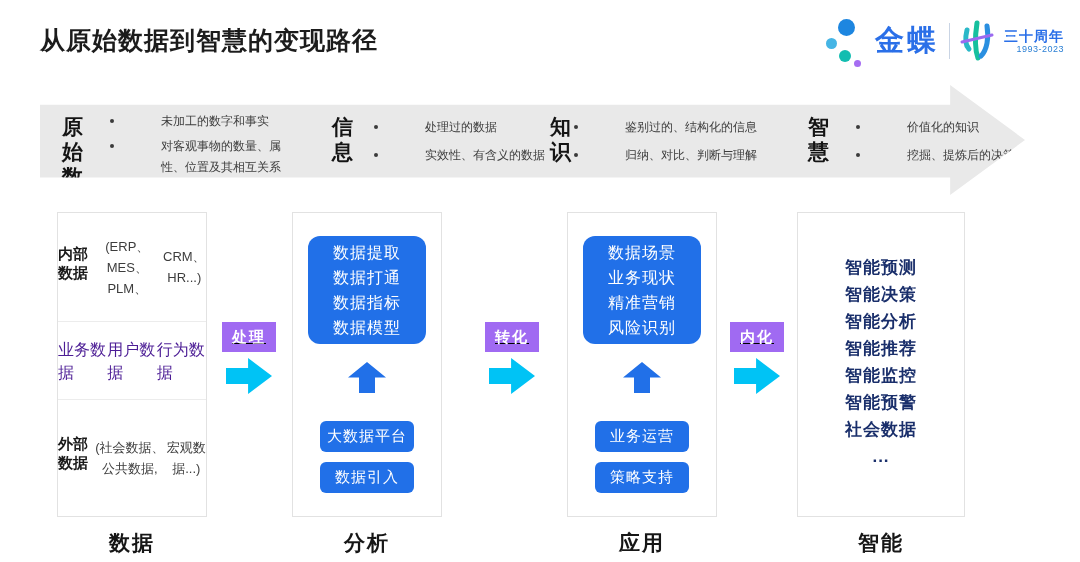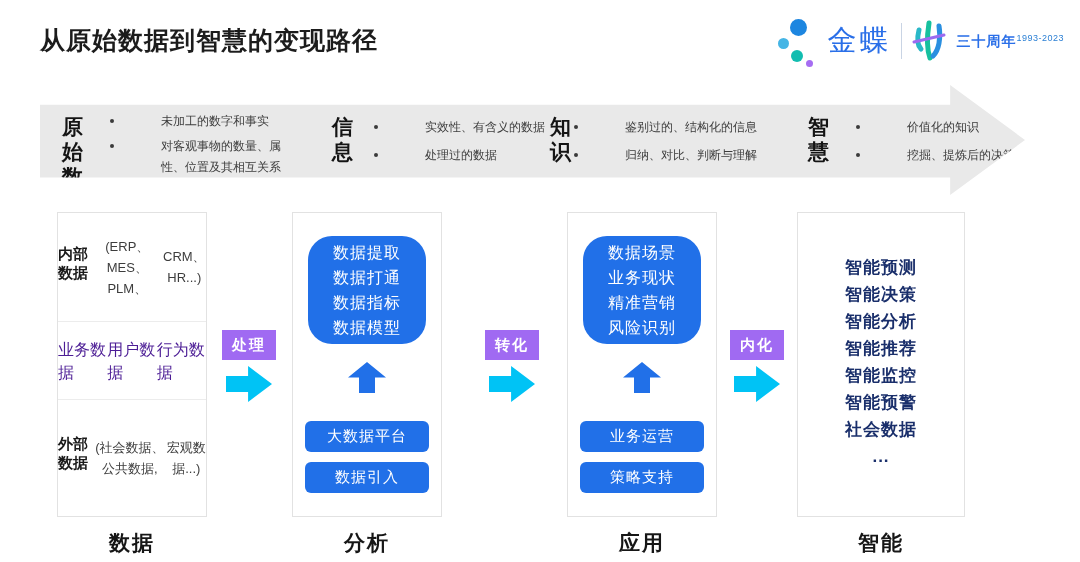--- a/index.html
+++ b/index.html
@@ -10,23 +10,23 @@
   
   .page-title { position:absolute; left:40px; top:24px; font-size:25px; font-weight:bold;
                 color:#1c1c1c; letter-spacing:1px; }
   .logo { position:absolute; right:16px; top:14px; display:flex; align-items:center; gap:10px; }
   .dots { position:relative; width:42px; height:54px; }
   .dot { position:absolute; border-radius:50%; }
   .dot-blue   { width:17px; height:17px; left:15px; top:5px;  background:#1d86e0; }
   .dot-cyan   { width:11px; height:11px; left:3px;  top:24px; background:#45b5e5; }
   .dot-teal   { width:12px; height:12px; left:16px; top:36px; background:#12bdb0; }
   .dot-purple { width:7px;  height:7px;  left:31px; top:46px; background:#a66df2; }
-  .brand { font-size:29px; font-weight:normal; color:#2a6fe8; letter-spacing:3px; }
+  .brand { font-size:29px; font-weight:bold; color:#2a6fe8; letter-spacing:3px; }
   .logo-divider { width:1px; height:36px; background:#c9d4e4; }
-  .anniv { display:flex; flex-direction:row; line-height:1.15; }
+  .anniv { display:flex; flex-direction:column; line-height:1.15; }
   .anniv-label { font-size:14px; font-weight:bold; color:#2a6fe8; letter-spacing:1px; }
   .anniv-years { font-size:9px; color:#2a7fd4; letter-spacing:0.5px;text-align:right; }
 
   
   .banner { position:absolute; left:40px; top:85px; width:985px; height:110px; background:#e9e9e9;
             clip-path:polygon(0 18%, 92.4% 18%, 92.4% 0, 100% 50%, 92.4% 100%, 92.4% 84%, 0 84%); }
   .stage { position:absolute; top:0; height:110px; }
   .stage-title { position:absolute; top:29px; font-size:21px; font-weight:bold; color:#141414;
                  line-height:25px; text-align:center; }
   .stage-points { position:absolute; list-style:none; }
@@ -49,37 +49,37 @@
   .col1 .sec { display:flex; flex-direction:row; align-items:center; justify-content:center; }
   .sec1 { height:109px; border-bottom:1px solid #ececec; }
   .sec2 { height:78px;  border-bottom:1px solid #ececec; }
   .sec3 { height:115px; }
   .g-title { font-size:15px; font-weight:bold; color:#1a1a1a; margin-bottom:7px; }
   .g-line  { font-size:13px; color:#3d3d3d; line-height:21px; text-align:center; }
   .g-item  { font-size:16px; color:#4c1d95; line-height:23px; }
 
   .col2 { left:292px; } .col3 { left:567px;text-align:right; }
   .col2 .col-box, .col3 .col-box { display:flex; flex-direction:column; align-items:center; }
-  .big-box { margin-top:23px; width:118px; height:108px; background:#2170e8; border-radius:24px;
+  .big-box { margin-top:23px; width:118px; height:108px; background:#2170e8; border-radius:12px;
              display:flex; flex-direction:column; align-items:center; justify-content:center; }
   .big-line { color:#fff; font-size:16px; font-weight:500; line-height:25px; letter-spacing:1px; }
   .up-arrow { margin-top:18px; width:38px; height:31px; background:#2170e8;
               clip-path:polygon(50% 0, 100% 50%, 71% 50%, 71% 100%, 29% 100%, 29% 50%, 0 50%); }
-  .pill-btn { width:124px; height:31px; background:#2170e8; border-radius:6px; color:#fff;
+  .pill-btn { width:94px; height:31px; background:#2170e8; border-radius:6px; color:#fff;
               font-size:15px; display:flex; align-items:center; justify-content:center;
               letter-spacing:1px; }
   .pill-btn.b1 { margin-top:28px; } .pill-btn.b2 { margin-top:10px; }
 
   .col4 { left:797px; }
   .col4 .col-box { width:168px; display:flex; flex-direction:column; align-items:center;
                    padding-top:46px; gap:10px; }
   .smart-item { font-size:17px; font-weight:bold; color:#1a2f6b; line-height:17px; letter-spacing:1px; }
 
   
-  .connector { position:absolute; top:330px; width:54px; }
+  .connector { position:absolute; top:322px; width:54px;text-decoration:underline; }
   .conn1 { left:222px; } .conn2 { left:485px; } .conn3 { left:730px; }
   .conn-badge { width:54px; height:30px; background:#a06af2; color:#fff; font-size:15px;
                 font-weight:bold; display:flex; align-items:center; justify-content:center;
                 letter-spacing:2px; }
   .conn-arrow { margin:6px 0 0 4px; width:46px; height:36px; background:#00c3f5;
                 clip-path:polygon(0 28%, 48% 28%, 48% 0, 100% 50%, 48% 100%, 48% 72%, 0 72%); }
 </style>
 </head>
 <body>
 
@@ -126,25 +126,25 @@
       </ul>
     </div>
     <div class="stage st2">
       <div class="stage-title">
         <div>信</div>
         <div>息</div>
       </div>
       <ul class="stage-points">
         <li>
             <span class="bullet-dot"></span>
+            <span class="point-text">处理过的数据</span>
+          </li>
+        <li>
+            <span class="bullet-dot"></span>
             <span class="point-text">实效性、有含义的数据</span>
-          </li>
-        <li>
-            <span class="bullet-dot"></span>
-            <span class="point-text">处理过的数据</span>
           </li>
       </ul>
     </div>
     <div class="stage st3">
       <div class="stage-title">
         <div>知</div>
         <div>识</div>
       </div>
       <ul class="stage-points">
         <li>

